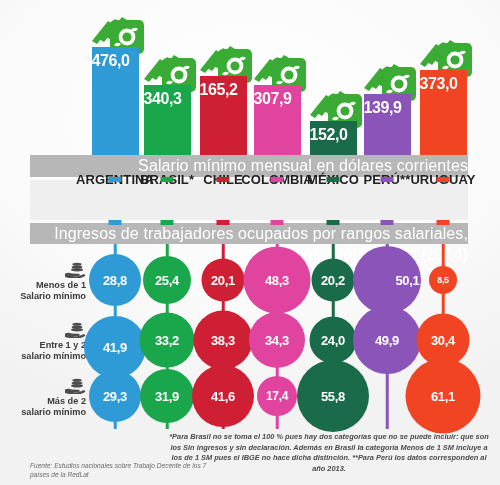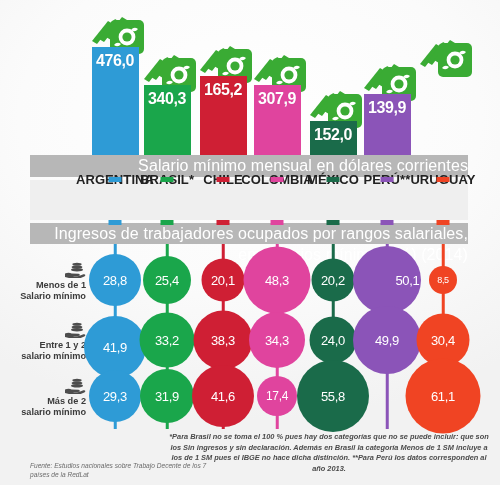--- a/index.html
+++ b/index.html
@@ -12,21 +12,21 @@
   }
   #stage{position:absolute;left:0;top:0;width:500px;height:485px;
     background:
       radial-gradient(ellipse 420px 300px at 250px 120px,#ffffff 0%,#fbfbfb 55%,#f2f2f2 100%);
   }
   
   .bar-area{position:absolute;left:0;top:0;width:500px;height:155px;}
   .barcol{position:absolute;bottom:0;width:47px;}
   .moneyicon{position:absolute;left:-6px;width:62px;height:46px;}
   .bar{position:absolute;bottom:0;left:0;width:47px;
-       display:flex;align-items:flex-start;justify-content:center;}
+       display:flex;align-items:flex-start;justify-content:flex-start;}
   .bar .val{
     color:#fff;font-weight:bold;font-size:16px;letter-spacing:-0.4px;
     padding-top:5px;text-shadow:0 0 1px rgba(0,0,0,.12);
     font-family:"Liberation Sans", sans-serif;
   }
   
   .band{position:absolute;left:30px;width:438px;}
   .band-dark{background:#b7b7b7;}
   .band-light{background:#efefef;}
   .band-txt{
@@ -43,21 +43,21 @@
   #band3 .band-txt{line-height:21px;}
   .ctry{flex:0 0 auto;position:absolute;transform:translateX(-50%);
         white-space:nowrap;font-size:13px;font-weight:bold;color:#222;}
   
   .stub{position:absolute;width:13px;height:5px;transform:translateX(-50%);}
   
   .bubble-area{position:absolute;left:0;top:244px;width:500px;height:185px;}
   .vline{position:absolute;width:2.5px;transform:translateX(-50%);}
   .bub{position:absolute;border-radius:50%;transform:translate(-50%,-50%);
        display:flex;align-items:center;justify-content:center;}
-  .bub span{color:#fff;font-weight:normal;letter-spacing:-0.3px;
+  .bub span{color:#fff;font-weight:bold;letter-spacing:-0.3px;
             font-family:"Liberation Sans", sans-serif;}
   .rowlab{position:absolute;right:414px;width:96px;text-align:right;
           font-size:9.2px;font-weight:bold;color:#3b3b3b;line-height:11px;}
   .rowlab .ic{display:block;margin:0 0 2px auto;width:22px;height:16px;}
   
   .foot{position:absolute;font-style:italic;color:#4a4a4a;}
   #foot-note{right:10px;top:432px;width:322px;text-align:center;
              font-size:7.4px;line-height:10.5px;font-weight:bold;}
   #foot-src{left:30px;top:461px;width:180px;text-align:left;
             font-size:6.6px;line-height:9px;color:#6a6a6a;}
@@ -204,20 +204,23 @@
     </g>
     <g fill="#ffffff">
       <circle cx="41" cy="22" r="8.4"></circle>
       <path d="M28 30 q3 -4 7 -1 q-3 4 -7 1 z"></path>
       <path d="M52 14 q-3 4 -7 1 q3 -4 7 -1 z"></path>
     </g>
     <g fill="#3aab34">
               <circle cx="41" cy="22" r="4.6"></circle>
             </g>
   </svg></div>
+        <div class="bar" style="height: 85px; background: rgb(240, 68, 35);">
+          <div class="val">373,0</div>
+        </div>
       </div>
     </div>
 
   <div class="band band-dark" id="band1">
     <div class="band-txt">Salario mínimo mensual en dólares corrientes</div>
   </div>
 
   <div class="band band-light" id="band2">
     <div class="band-txt" id="country-row">
         <span class="ctry" style="left: 85px;">ARGENTINA</span>

